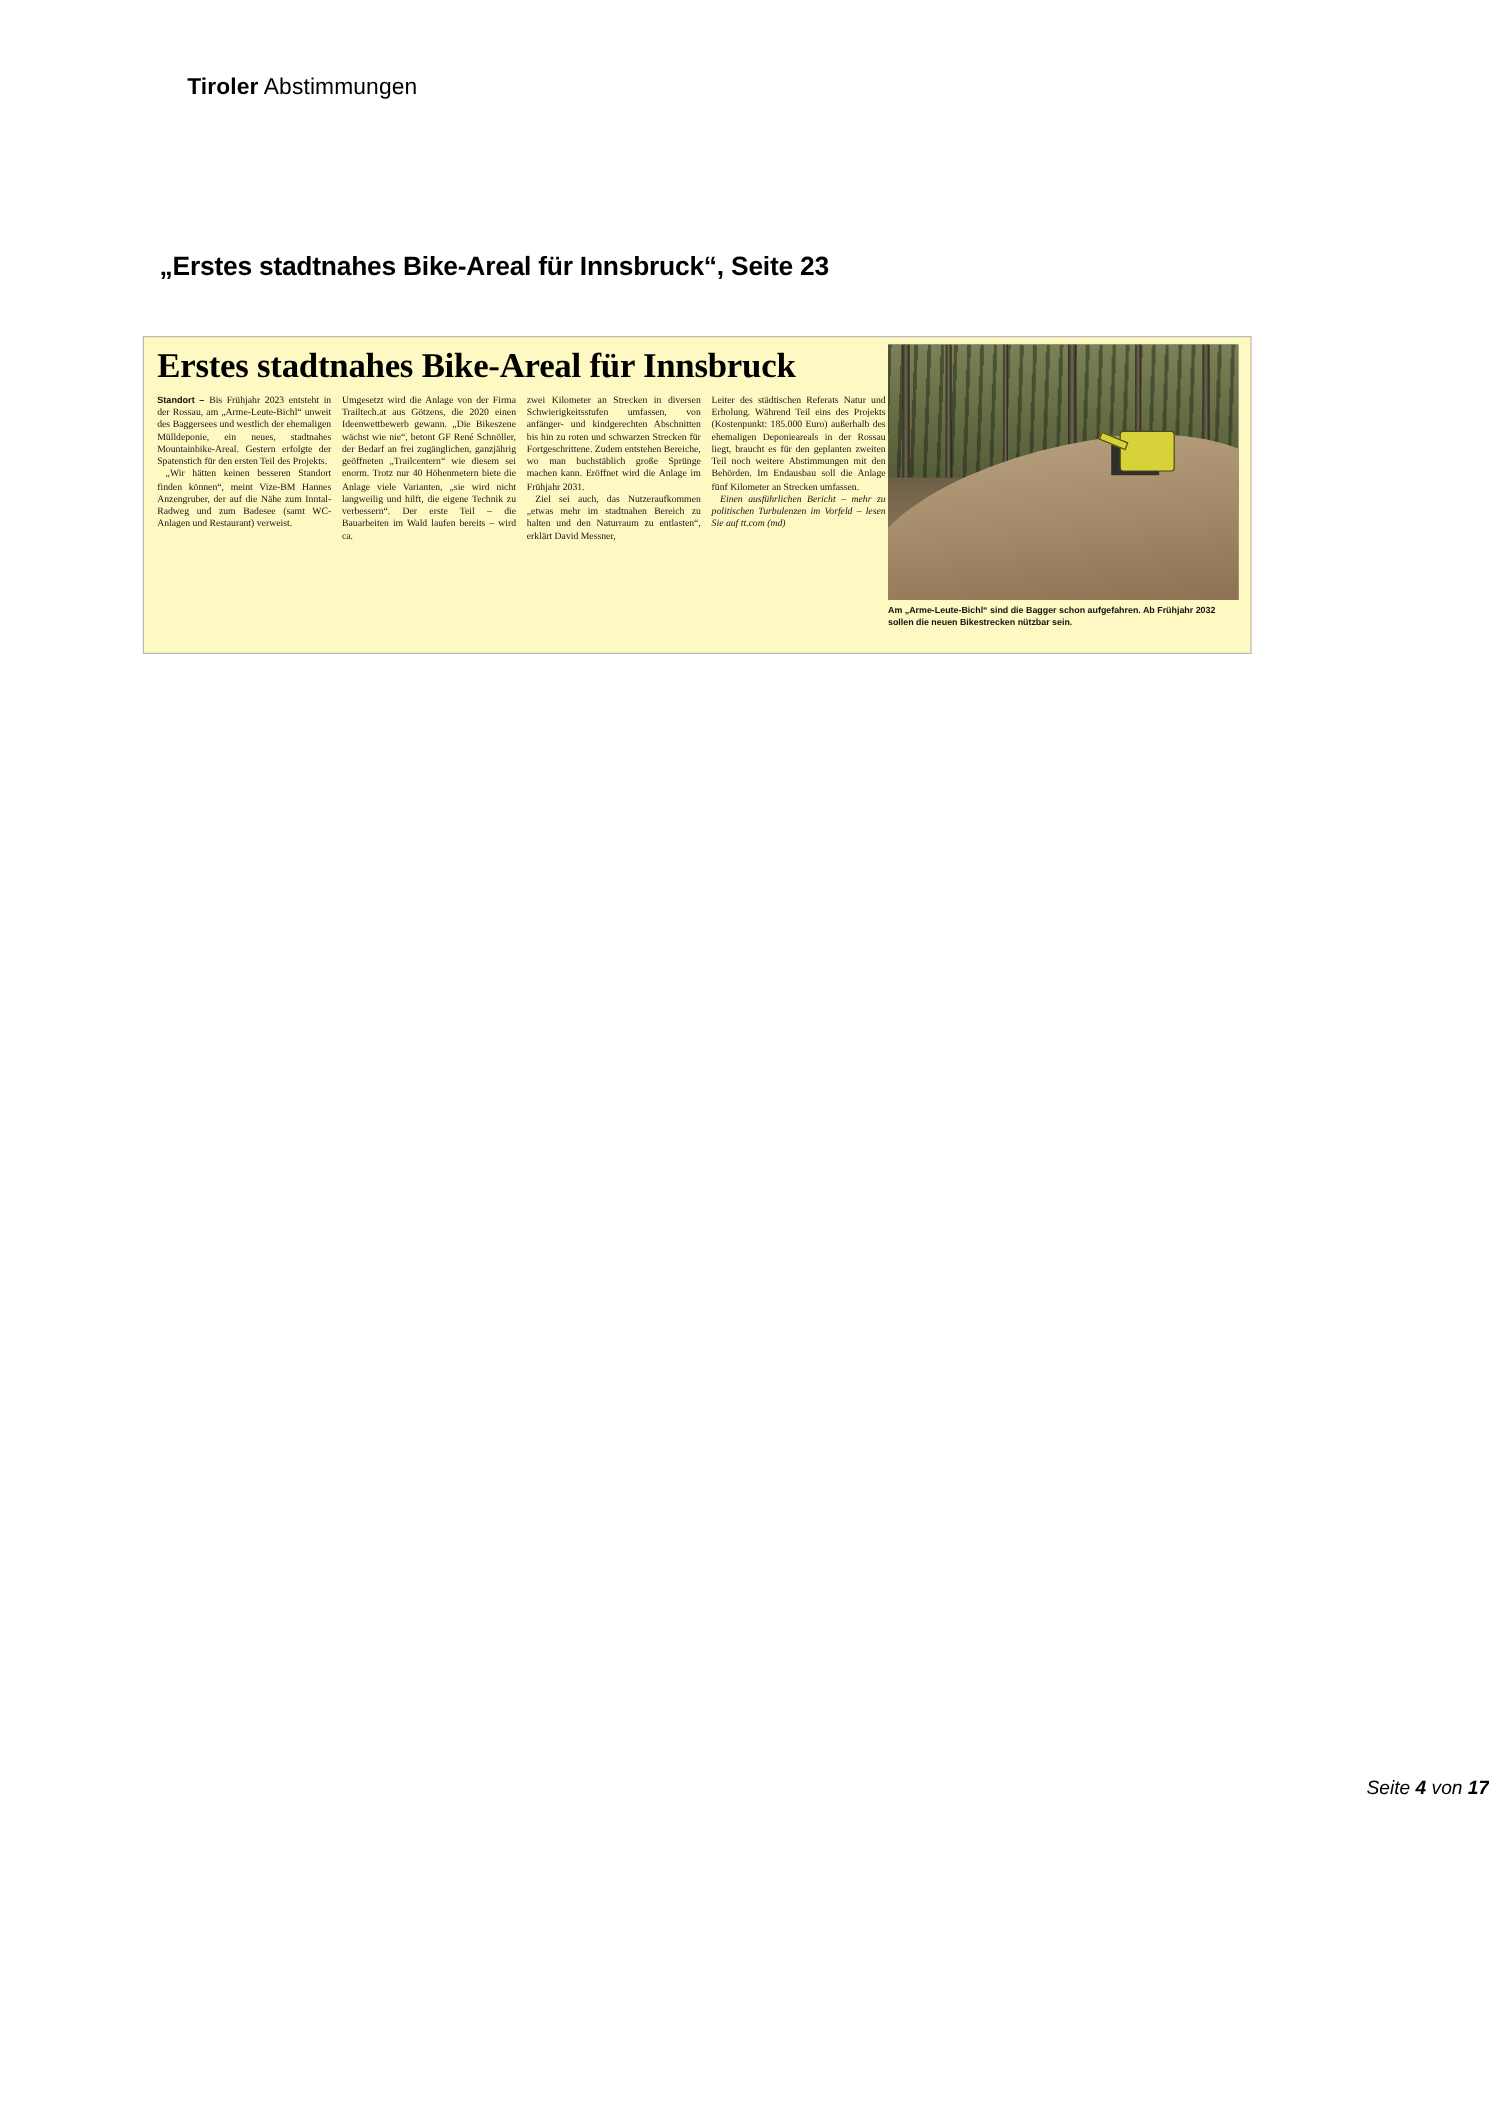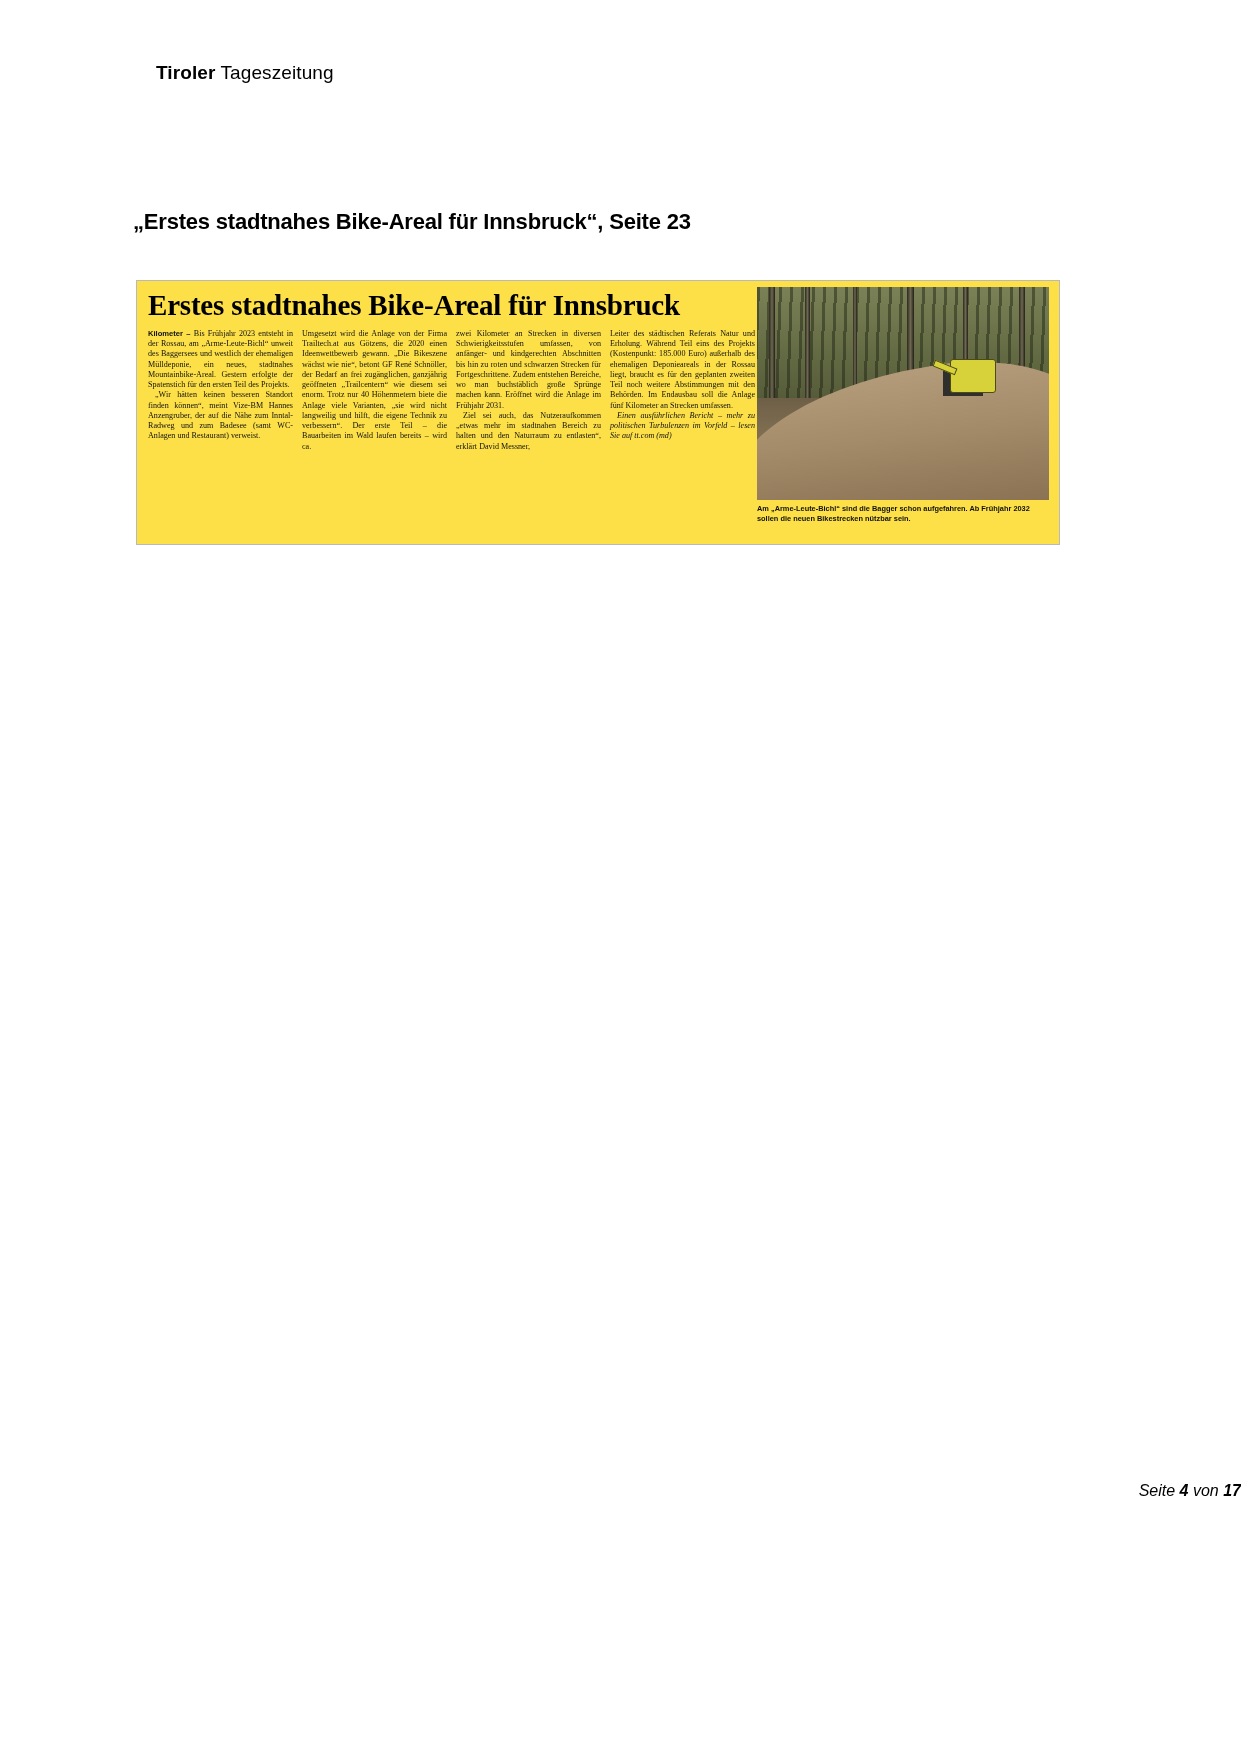--- a/index.html
+++ b/index.html
@@ -35,26 +35,26 @@
     top: 209px;
     font-size: 22px;
     font-weight: bold;
     letter-spacing: -0.2px;
     white-space: nowrap;
   }
 
   
   .clipping {
     position: absolute;
-    left: 136px;
+    left: 119px;
     top: 280px;
     width: 924px;
     height: 265px;
     border: 1px solid #b9b9b9;
-    background: #fde047;
+    background: #fef9c3;
     box-sizing: border-box;
     overflow: hidden;
   }
 
   .clip-inner {
     position: absolute;
     left: 0; top: 0; right: 0; bottom: 0;
     padding: 8px 10px 6px 11px;
     box-sizing: border-box;
   }
@@ -200,34 +200,34 @@
     text-align: right;
     font-size: 16px;
     font-style: italic;
   }
   .footer b { font-weight: bold; }
 </style>
 </head>
 <body>
 
 <div class="masthead">
-  <span class="brand-bold">Tiroler</span><span class="brand-light"> Tageszeitung</span>
+  <span class="brand-bold">Tiroler</span><span class="brand-light"> Abstimmungen</span>
 </div>
 
 <div class="doc-headline">„Erstes stadtnahes Bike-Areal für Innsbruck“, Seite 23</div>
 
 <div class="clipping">
   <div class="clip-inner">
     <div class="clip-title">Erstes stadtnahes Bike-Areal für Innsbruck</div>
 
     <div class="clip-body">
       <div class="cols">
 
         <div class="col">
-          <p class="first"><span class="lead">Kilometer – </span><span>Bis Frühjahr 2023 entsteht in der Rossau, am „Arme-Leute-Bichl“ unweit des Baggersees und westlich der ehemaligen Mülldeponie, ein neues, stadtnahes Mountainbike-Areal. Gestern erfolgte der Spatenstich für den ersten Teil des Projekts.</span></p>
+          <p class="first"><span class="lead">Standort – </span><span>Bis Frühjahr 2023 entsteht in der Rossau, am „Arme-Leute-Bichl“ unweit des Baggersees und westlich der ehemaligen Mülldeponie, ein neues, stadtnahes Mountainbike-Areal. Gestern erfolgte der Spatenstich für den ersten Teil des Projekts.</span></p>
           <p>„Wir hätten keinen besseren Standort finden können“, meint Vize-BM Hannes Anzengruber, der auf die Nähe zum Inntal-Radweg und zum Badesee (samt WC-Anlagen und Restaurant) verweist.</p>
         </div>
 
         <div class="col">
           <p class="first">Umgesetzt wird die Anlage von der Firma Trailtech.at aus Götzens, die 2020 einen Ideenwettbewerb gewann. „Die Bikeszene wächst wie nie“, betont GF René Schnöller, der Bedarf an frei zugänglichen, ganzjährig geöffneten „Trailcentern“ wie diesem sei enorm. Trotz nur 40 Höhenmetern biete die Anlage viele Varianten, „sie wird nicht langweilig und hilft, die eigene Technik zu verbessern“. Der erste Teil – die Bauarbeiten im Wald laufen bereits – wird ca.</p>
         </div>
 
         <div class="col">
           <p class="first">zwei Kilometer an Strecken in diversen Schwierigkeitsstufen umfassen, von anfänger- und kindgerechten Abschnitten bis hin zu roten und schwarzen Strecken für Fortgeschrittene. Zudem entstehen Bereiche, wo man buchstäblich große Sprünge machen kann. Eröffnet wird die Anlage im Frühjahr 2031.</p>
           <p>Ziel sei auch, das Nutzeraufkommen „etwas mehr im stadtnahen Bereich zu halten und den Naturraum zu entlasten“, erklärt David Messner,</p>

